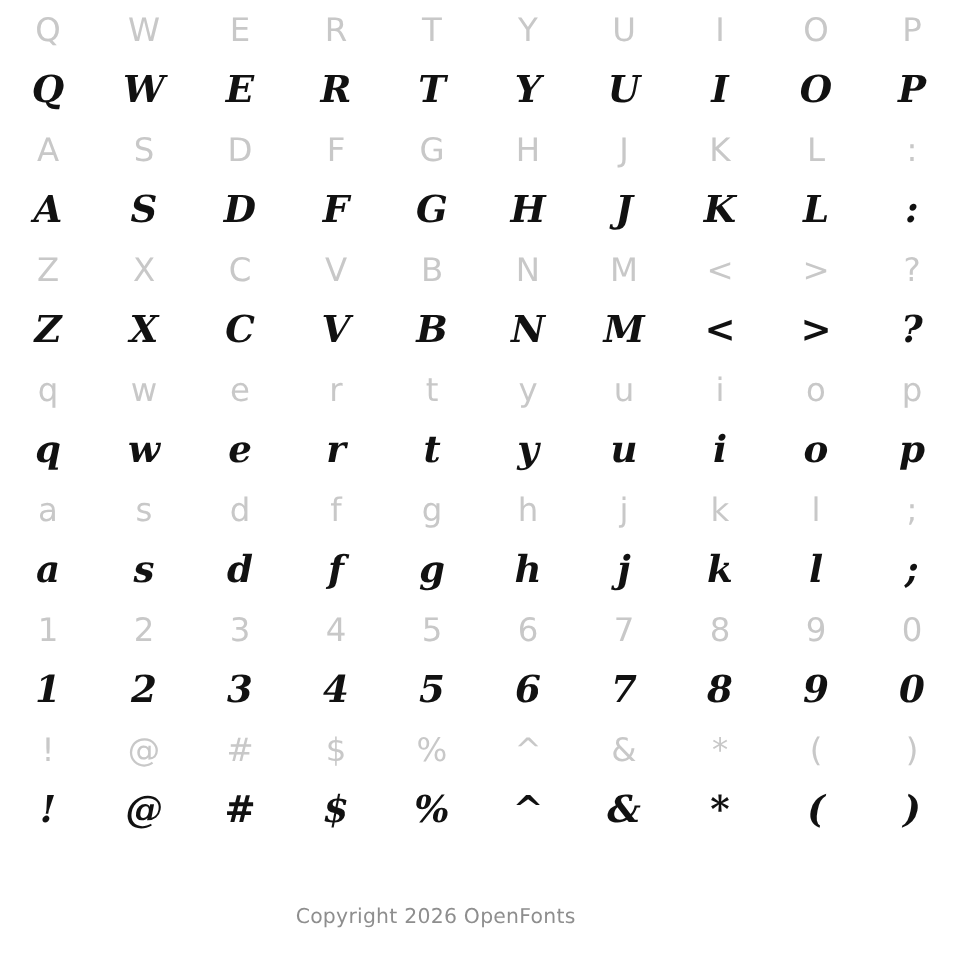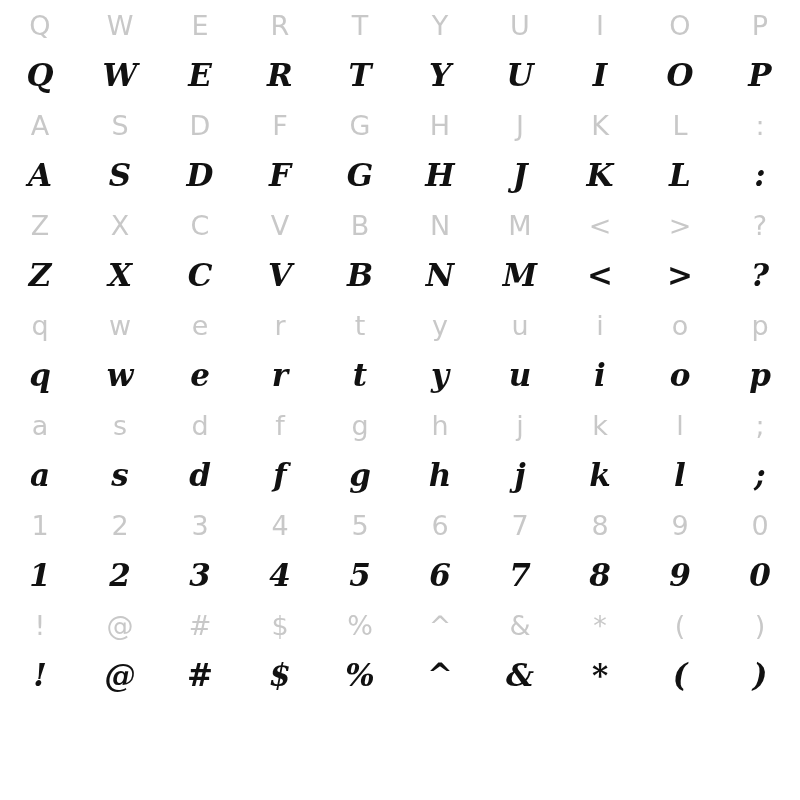--- a/index.html
+++ b/index.html
@@ -209,14 +209,15 @@
     <div class="cell row-sample" style="font-family: &quot;DejaVu Serif&quot;, serif; font-weight: 700; font-style: italic; font-size: 31px; color: rgb(17, 17, 17);">$</div>
     <div class="cell row-sample" style="font-family: &quot;DejaVu Serif&quot;, serif; font-weight: 700; font-style: italic; font-size: 31px; color: rgb(17, 17, 17);">%</div>
     <div class="cell row-sample" style="font-family: &quot;DejaVu Serif&quot;, serif; font-weight: 700; font-style: italic; font-size: 31px; color: rgb(17, 17, 17);">^</div>
     <div class="cell row-sample" style="font-family: &quot;DejaVu Serif&quot;, serif; font-weight: 700; font-style: italic; font-size: 31px; color: rgb(17, 17, 17);">&amp;</div>
     <div class="cell row-sample" style="font-family: &quot;DejaVu Serif&quot;, serif; font-weight: 700; font-style: italic; font-size: 31px; color: rgb(17, 17, 17);">*</div>
     <div class="cell row-sample" style="font-family: &quot;DejaVu Serif&quot;, serif; font-weight: 700; font-style: italic; font-size: 31px; color: rgb(17, 17, 17);">(</div>
     <div class="cell row-sample" style="font-family: &quot;DejaVu Serif&quot;, serif; font-weight: 700; font-style: italic; font-size: 31px; color: rgb(17, 17, 17);">)</div>
 
   </div>
 
+  <div class="footer" style="color: rgb(142, 142, 142);">Copyright 2026 OpenFonts</div>
 
 </div>
 
 </body></html>

